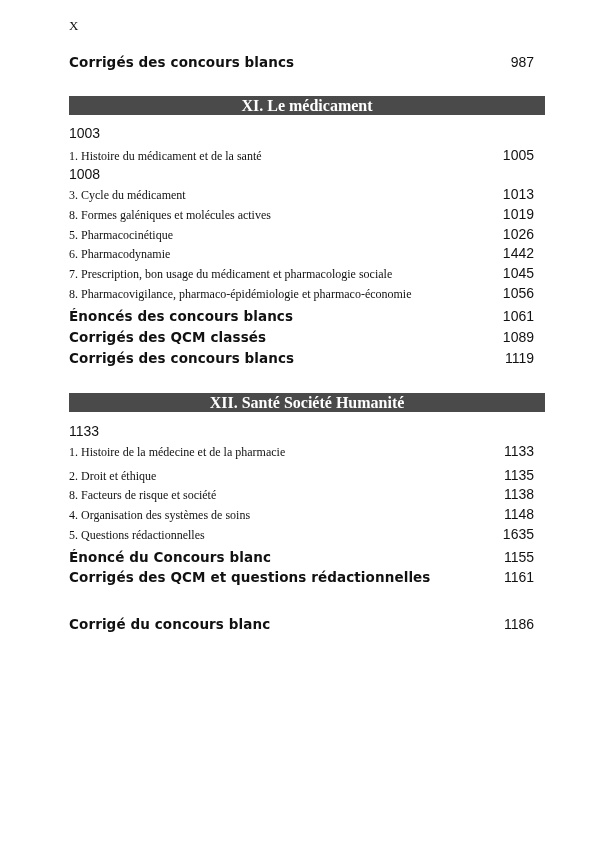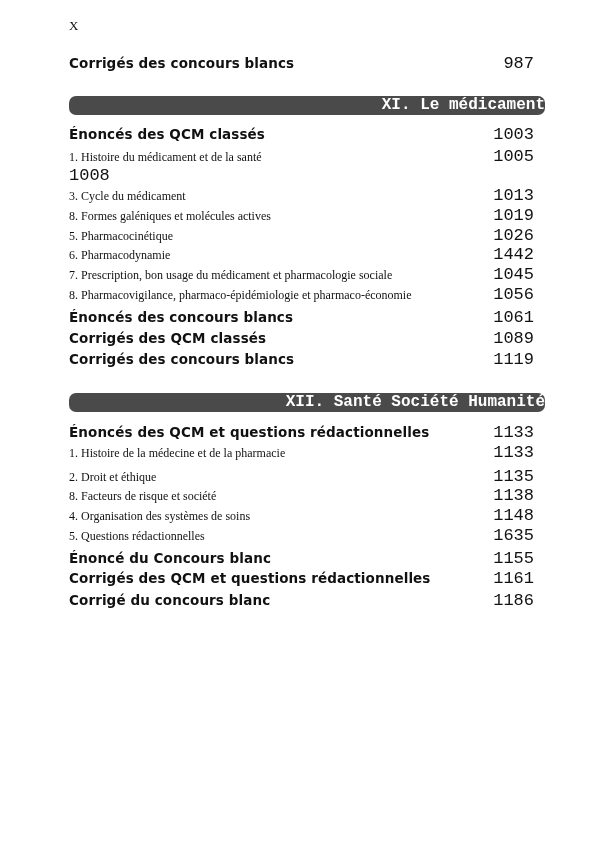--- a/index.html
+++ b/index.html
@@ -26,65 +26,63 @@
       left: 69px;
       width: 465px;
       display: flex;
       justify-content: space-between;
       align-items: baseline;
     }
     .row .label {
       white-space: nowrap;
     }
     .row .page {
-      font-family: Liberation Mono, monospace;
-      font-size: 17px;
+      font-family: Liberation Sans, sans-serif;
+      font-size: 14px;
       white-space: nowrap;
     }
     .row.major .label {
       font-family: "DejaVu Sans", sans-serif;
       font-weight: bold;
       font-size: 13.5px;
       letter-spacing: 0.1px;
     }
     .row.minor .label {
       font-family: "Liberation Serif", serif;
       font-size: 12px;
     }
     .part-bar {
       position: absolute;
       left: 69px;
       width: 476px;
       height: 19px;
       background: #4a4a4a;
       color: #ffffff;
-      text-align: right;
-      font-family: Liberation Mono, monospace;
+      text-align: center;
+      font-family: Liberation Serif, serif;
       font-weight: bold;
       font-size: 16px;
       line-height: 19px;
-      border-radius: 7px;
     }
   </style>
 </head>
 <body>
 
 <div>
 
   <div class="page-number">X</div>
 
   <div class="row major" style="top:54px">
     <span class="label">Corrigés des concours blancs</span>
     <span class="page">987</span>
   </div>
 
   <div class="part-bar" style="top:96px">XI. Le médicament</div>
 
   <div class="row major" style="top:125px">
-    <span class="label">Énoncés des QCM classés</span>
     <span class="page">1003</span>
   </div>
   <div class="row minor" style="top:147px">
     <span class="label">1. Histoire du médicament et de la santé</span>
     <span class="page">1005</span>
   </div>
   <div class="row minor" style="top:166px">
     <span class="page">1008</span>
   </div>
   <div class="row minor" style="top:186px">
@@ -120,21 +118,20 @@
     <span class="page">1089</span>
   </div>
   <div class="row major" style="top:350px">
     <span class="label">Corrigés des concours blancs</span>
     <span class="page">1119</span>
   </div>
 
   <div class="part-bar" style="top:393px">XII. Santé Société Humanité</div>
 
   <div class="row major" style="top:423px">
-    <span class="label">Énoncés des QCM et questions rédactionnelles</span>
     <span class="page">1133</span>
   </div>
   <div class="row minor" style="top:443px">
     <span class="label">1. Histoire de la médecine et de la pharmacie</span>
     <span class="page">1133</span>
   </div>
   <div class="row minor" style="top:467px">
     <span class="label">2. Droit et éthique</span>
     <span class="page">1135</span>
   </div>
@@ -151,18 +148,18 @@
     <span class="page">1635</span>
   </div>
   <div class="row major" style="top:549px">
     <span class="label">Énoncé du Concours blanc</span>
     <span class="page">1155</span>
   </div>
   <div class="row major" style="top:569px">
     <span class="label">Corrigés des QCM et questions rédactionnelles</span>
     <span class="page">1161</span>
   </div>
-  <div class="row major" style="top:591px">
+  <div class="row major" style="top:616px">
     <span class="label">Corrigé du concours blanc</span>
     <span class="page">1186</span>
   </div>
 
 </div>
 
 </body></html>

